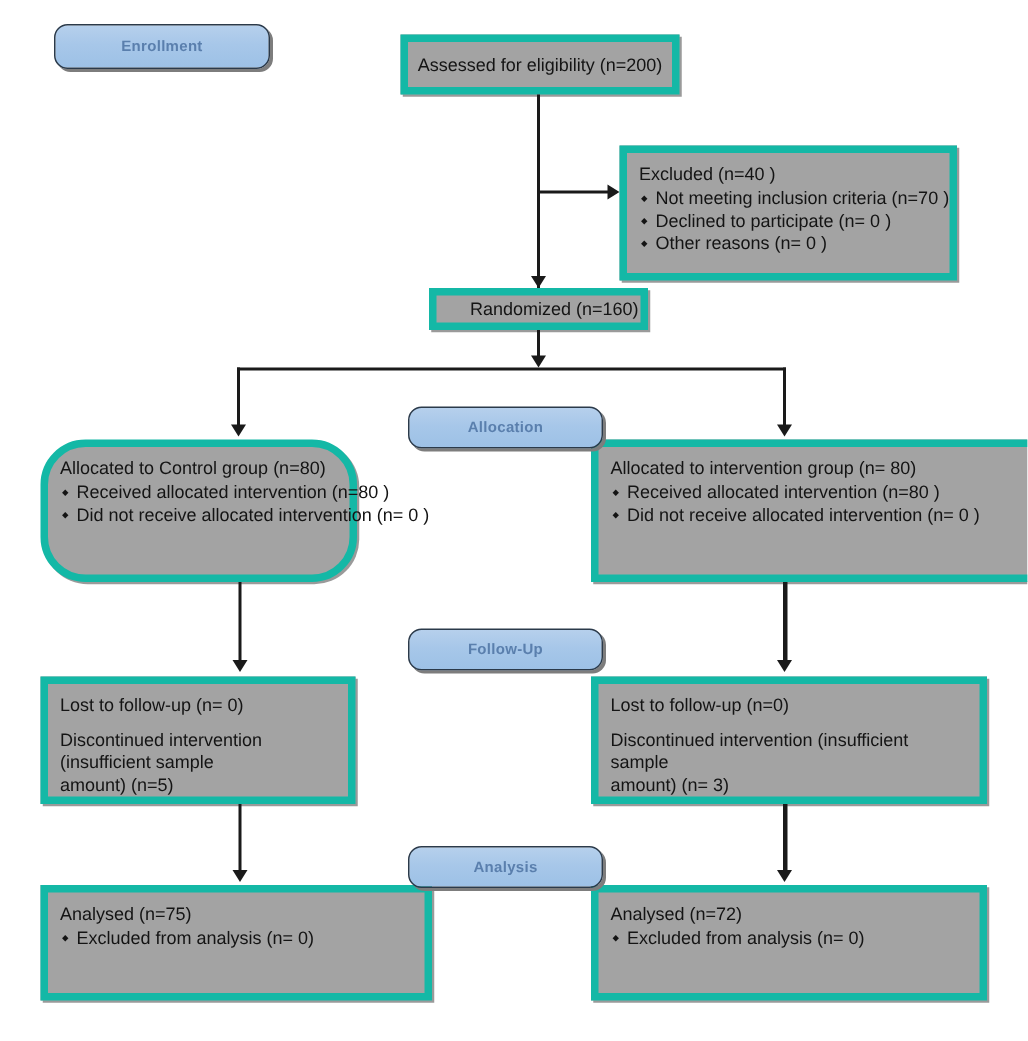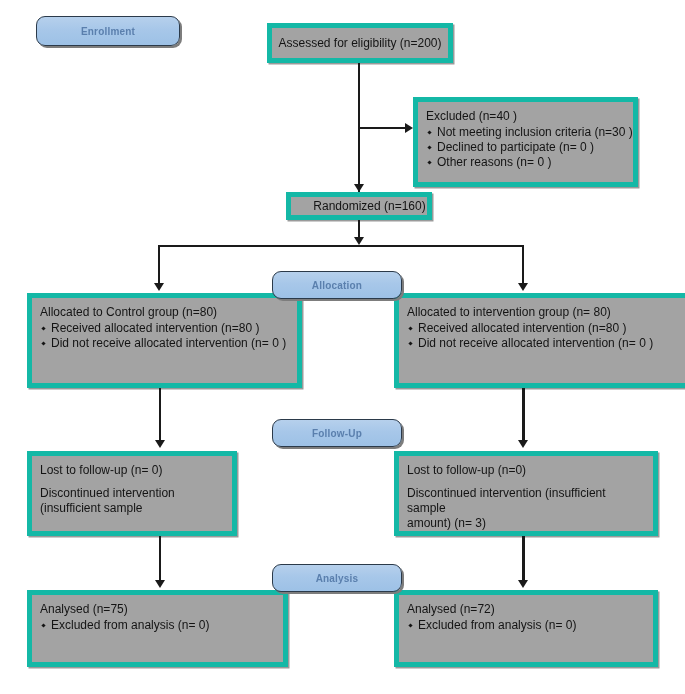--- a/index.html
+++ b/index.html
@@ -130,21 +130,21 @@
 
   <div class="vline" style="left:358px; top:63px; height:129px;"></div>
   <div class="arrow-down" style="left:354px; top:184px;"></div>
 
   <div class="hline" style="left:358px; top:127px; width:50px;"></div>
   <div class="arrow-right" style="left:405px; top:123px;"></div>
 
   <div class="box" style="left:413px; top:81px; width:225px; height:90px;margin-top:16px;">
     <span class="title">Excluded (n=40   )</span>
     <ul class="blist">
-      <li>Not meeting inclusion criteria (n=30  )</li>
+      <li>Not meeting inclusion criteria (n=70  )</li>
       <li>Declined to participate (n= 0 )</li>
       <li>Other reasons (n= 0 )</li>
     </ul>
   </div>
 
   <div class="box center" style="left:286px; top:192px; width:146px; height:28px;padding-left:21px;">
     <span class="title">Randomized (n=160)</span>
   </div>
 
   <div class="vline" style="left:358px; top:220px; height:21px;"></div>
@@ -152,21 +152,21 @@
   <div class="hline" style="left:158px; top:245px; width:366px;"></div>
   <div class="vline" style="left:158px; top:245px; height:40px;"></div>
   <div class="arrow-down" style="left:154px; top:283px;"></div>
   <div class="vline" style="left:522px; top:245px; height:40px;"></div>
   <div class="arrow-down" style="left:518px; top:283px;"></div>
 
   <div class="banner" style="left:272px; top:271px; width:130px; height:28px;">
     <span>Allocation</span>
   </div>
 
-  <div class="box" style="left:27px; top:293px; width:275px; height:95px;">
+  <div class="box" style="left:27px; top:293px; width:211px; height:95px;border-radius:30px;">
     <span class="title">Allocated to Control group (n=80)</span>
     <ul class="blist">
       <li>Received allocated intervention (n=80  )</li>
       <li>Did not receive allocated intervention (n= 0 )</li>
     </ul>
   </div>
 
   <div class="box" style="left:394px; top:293px; width:315px; height:95px;">
     <span class="title">Allocated to intervention group (n= 80)</span>
     <ul class="blist">
@@ -181,20 +181,21 @@
   <div class="arrow-down" style="left:518px; top:440px;"></div>
 
   <div class="banner" style="left:272px; top:419px; width:130px; height:28px;">
     <span>Follow-Up</span>
   </div>
 
   <div class="box" style="left:27px; top:451px; width:210px; height:85px;">
     <span class="title">Lost to follow-up (n= 0)</span>
     <span class="gap-line"></span>
     <span class="wrapline">Discontinued intervention (insufficient sample</span>
+    <span class="wrapline">amount) (n=5)</span>
   </div>
 
   <div class="box" style="left:394px; top:451px; width:264px; height:85px;">
     <span class="title">Lost to follow-up (n=0)</span>
     <span class="gap-line"></span>
     <span class="wrapline">Discontinued intervention (insufficient sample</span>
     <span class="wrapline">amount) (n= 3)</span>
   </div>
 
   <div class="vline" style="left:159px; top:536px; height:48px;"></div>

